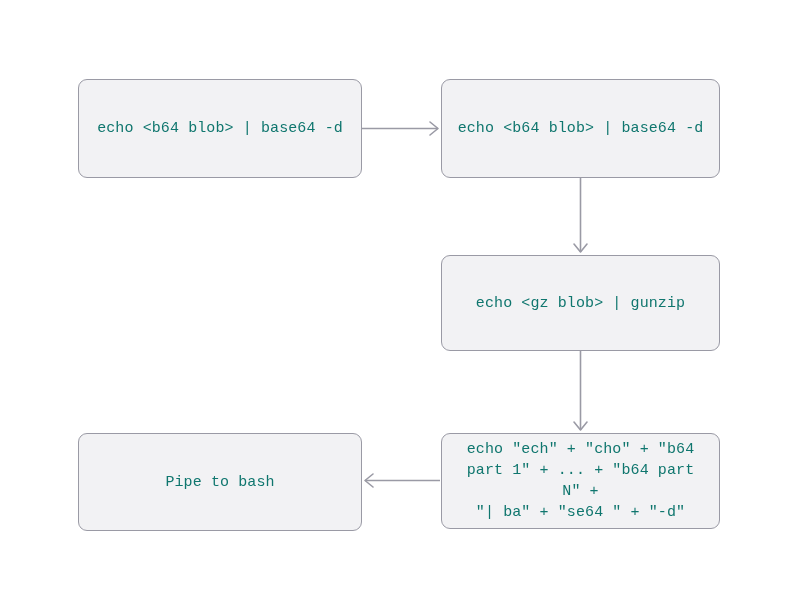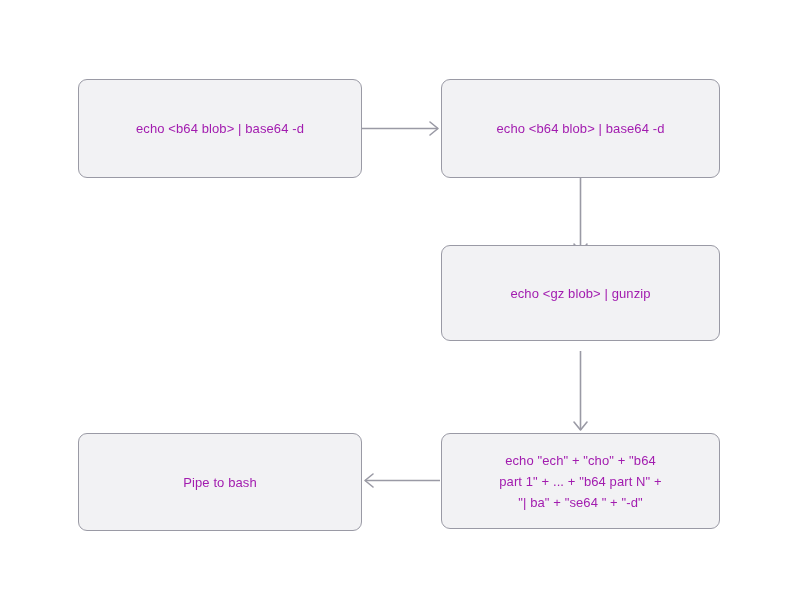--- a/index.html
+++ b/index.html
@@ -33,32 +33,32 @@
     box-sizing: border-box;
     background: #f2f2f4;
     border: 1.6px solid #9a9aa5;
     border-radius: 9px;
     display: flex;
     align-items: center;
     justify-content: center;
     text-align: center;
   }
   .node-label {
-    color: #a21caf;
-    font-size: 13px;
+    color: #0f766e;
+    font-size: 15px;
     line-height: 21px;
     letter-spacing: 0.1px;
     padding: 0 14px;
     white-space: pre-line;
-    font-family: Liberation Sans, sans-serif;
+    font-family: Liberation Mono, monospace;
   }
   
   #node-b64-decode-1 { left: 78px;  top: 79px;  width: 284px; height: 99px; }
   #node-b64-decode-2 { left: 441px; top: 79px;  width: 279px; height: 99px; }
-  #node-gunzip      { left: 441px; top: 245px; width: 279px; height: 96px; }
+  #node-gunzip      { left: 441px; top: 255px; width: 279px; height: 96px; }
   #node-concat      { left: 441px; top: 433px; width: 279px; height: 96px; }
   #node-pipe-bash   { left: 78px;  top: 433px; width: 284px; height: 98px; }
 </style>
 </head>
 <body>
 
 <div id="canvas">
 
   <svg id="edge-layer" width="800" height="608" viewBox="0 0 800 608" xmlns="http://www.w3.org/2000/svg">
 

